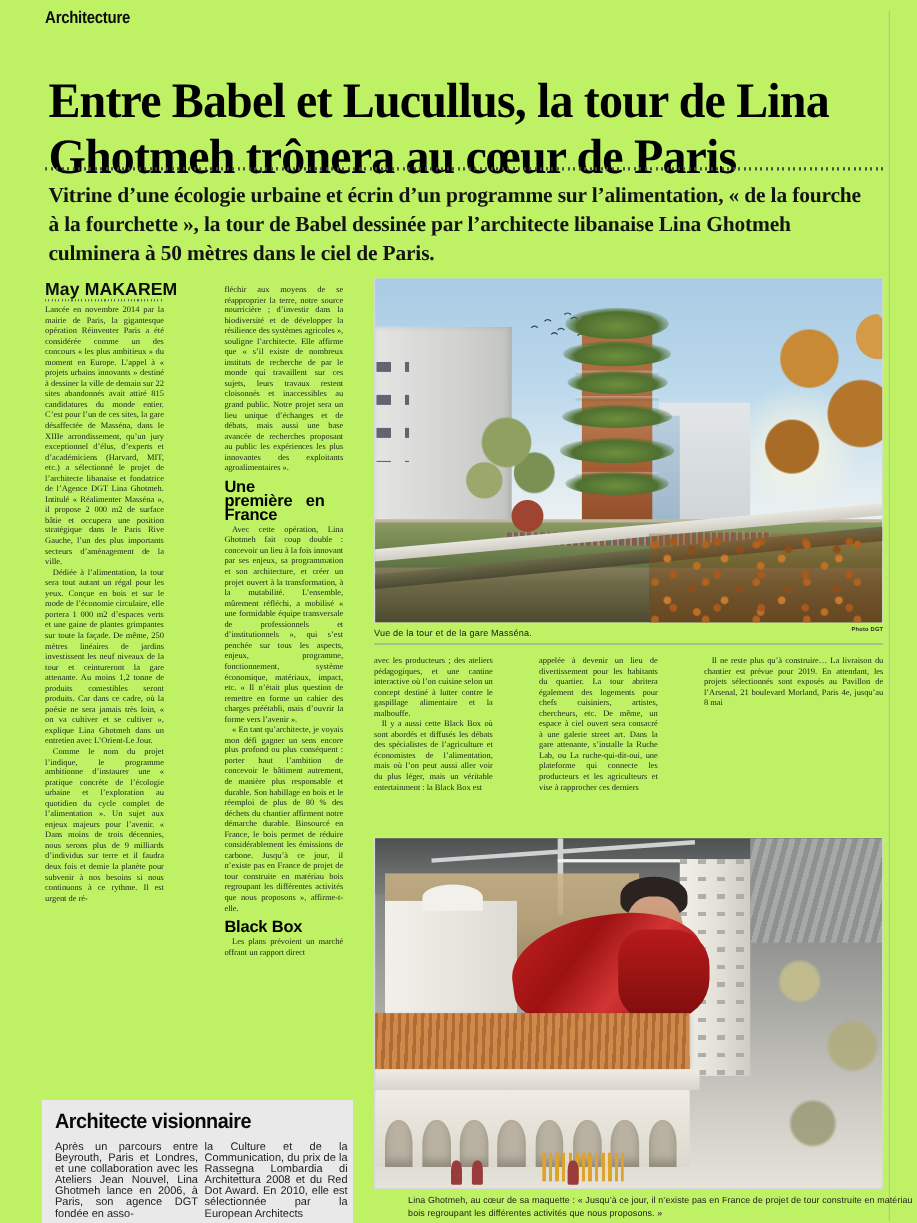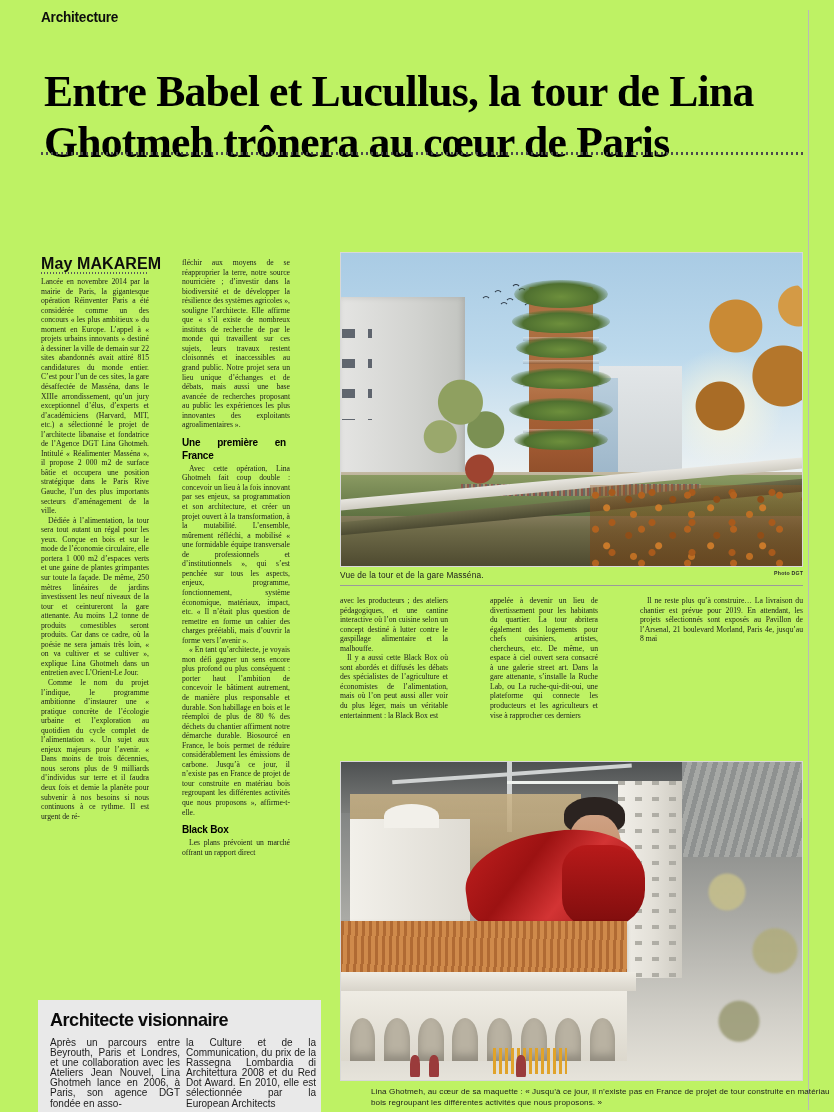--- a/index.html
+++ b/index.html
@@ -130,30 +130,30 @@
   }
   .col p {
     margin: 0;
     text-indent: 7px;
   }
   .col p.noindent { text-indent: 0; }
 
   .subhead {
     font-family: "Liberation Sans", sans-serif;
     font-weight: bold;
-    font-size: 10px;
+    font-size: 15px;
     line-height: 13px;
     color: #000000;
-    margin: 6px 4px 2px 0;
+    margin: 6px 17px 2px 0;
     text-indent: 0;
     letter-spacing: -0.2px;
   }
 
   #col1 { left: 41px;  top: 277px; width: 108px; }
-  #col2 { left: 182px; top: 258px; width: 108px; }
+  #col2 { left: 204px; top: 258px; width: 108px; }
   #col3 { left: 340px; top: 596px; width: 108px; }
   #col4 { left: 490px; top: 596px; width: 108px; }
   #col5 { left: 640px; top: 596px; width: 163px; }
 
   
   .figure-main {
     position: absolute;
     left: 340px;
     top: 252px;
     width: 463px;
@@ -460,20 +460,21 @@
 <div class="page">
 
   <div class="page-rule-right"></div>
 
   <div class="kicker">Architecture</div>
 
   <h1 class="headline">Entre Babel et Lucullus, la tour de Lina Ghotmeh trônera au cœur de Paris</h1>
 
   <div class="dotted-rule rule-under-headline"></div>
 
+  <div class="standfirst">Vitrine d’une écologie urbaine et écrin d’un programme sur l’alimentation, « de la fourche à la fourchette », la tour de Babel dessinée par l’architecte libanaise Lina Ghotmeh culminera à 50 mètres dans le ciel de Paris.</div>
 
   <div class="byline">May MAKAREM</div>
   <div class="dotted-rule rule-under-byline"></div>
 
   <div class="col" id="col1">
     <p class="noindent">Lancée en novembre 2014 par la mairie de Paris, la gigantesque opération Réinventer Paris a été considérée comme un des concours « les plus ambitieux » du moment en Europe. L’appel à « projets urbains innovants » destiné à dessiner la ville de demain sur 22 sites abandonnés avait attiré 815 candidatures du monde entier. C’est pour l’un de ces sites, la gare désaffectée de Masséna, dans le XIIIe arrondissement, qu’un jury exceptionnel d’élus, d’experts et d’académiciens (Harvard, MIT, etc.) a sélectionné le projet de l’architecte libanaise et fondatrice de l’Agence DGT Lina Ghotmeh. Intitulé « Réalimenter Masséna », il propose 2 000 m2 de surface bâtie et occupera une position stratégique dans le Paris Rive Gauche, l’un des plus importants secteurs d’aménagement de la ville.</p>
     <p>Dédiée à l’alimentation, la tour sera tout autant un régal pour les yeux. Conçue en bois et sur le mode de l’économie circulaire, elle portera 1 000 m2 d’espaces verts et une gaine de plantes grimpantes sur toute la façade. De même, 250 mètres linéaires de jardins investissent les neuf niveaux de la tour et ceintureront la gare attenante. Au moins 1,2 tonne de produits comestibles seront produits. Car dans ce cadre, où la poésie ne sera jamais très loin, « on va cultiver et se cultiver », explique Lina Ghotmeh dans un entretien avec L’Orient-Le Jour.</p>
     <p>Comme le nom du projet l’indique, le programme ambitionne d’instaurer une « pratique concrète de l’écologie urbaine et l’exploration au quotidien du cycle complet de l’alimentation ». Un sujet aux enjeux majeurs pour l’avenir. « Dans moins de trois décennies, nous serons plus de 9 milliards d’individus sur terre et il faudra deux fois et demie la planète pour subvenir à nos besoins si nous continuons à ce rythme. Il est urgent de ré-</p>
   </div>
 

